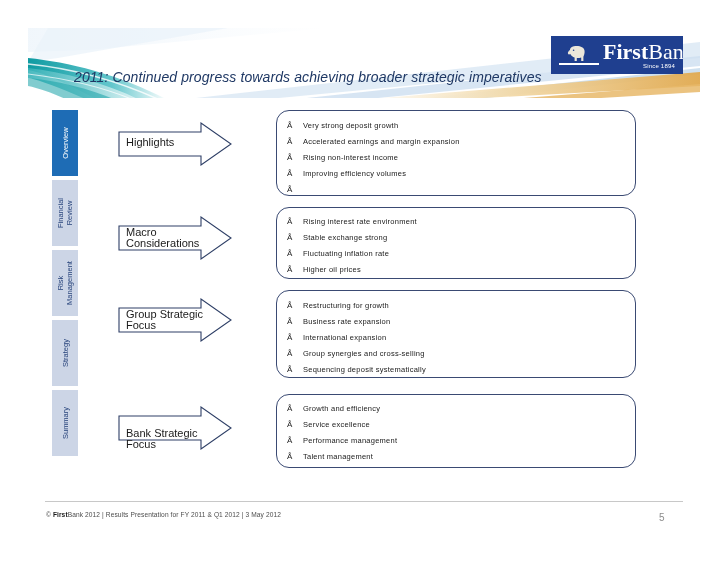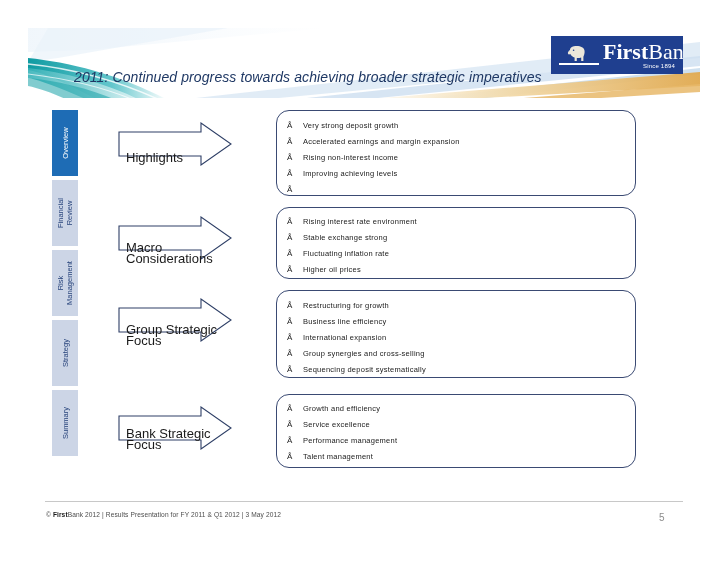--- a/index.html
+++ b/index.html
@@ -124,25 +124,24 @@
   
   .arrow {
     position: absolute;
     left: 118px;
     width: 114px;
   }
   .arrow svg { position: absolute; left: 0; top: 0; }
   .arrow-label {
     position: absolute;
     left: 8px;
-    font-size: 13px;
+    font-size: 11px;
     line-height: 10.5px;
     color: #1a1a1a;
     white-space: pre-line;
-    margin-top: 16px;
   }
 
   
   .bulletbox {
     position: absolute;
     left: 276px;
     width: 360px;
     box-sizing: border-box;
     border: 1px solid #3a4a73;
     border-radius: 13px;
@@ -284,21 +283,21 @@
     <div class="arrow" style="top:122px;height:44px;">
       <svg width="114" height="44" viewBox="0 0 114 44">
         <path d="M1,10 L83,10 L83,1 L113,22 L83,43 L83,34 L1,34 Z" fill="#ffffff" stroke="#2e3f66" stroke-width="1.1" stroke-linejoin="miter"></path>
       </svg>
       <div class="arrow-label" style="top:15px;">Highlights</div>
     </div>
     <div class="bulletbox" style="top:110px;height:86px;padding:10px 10px 8px 0;">
       <div class="bullet" style="margin-bottom:6px;"><span class="bullet-mark">Å</span><span>Very strong deposit growth</span></div>
       <div class="bullet" style="margin-bottom:6px;"><span class="bullet-mark">Å</span><span>Accelerated earnings and margin expansion</span></div>
       <div class="bullet" style="margin-bottom:6px;"><span class="bullet-mark">Å</span><span>Rising non-interest income</span></div>
-      <div class="bullet" style="margin-bottom:6px;"><span class="bullet-mark">Å</span><span>Improving achieving levels</span></div>
+      <div class="bullet" style="margin-bottom:6px;"><span class="bullet-mark">Å</span><span>Improving efficiency volumes</span></div>
       <div class="bullet"><span class="bullet-mark">Å</span></div>
     </div>
   </div>
 
   <div class="row">
     <div class="arrow" style="top:216px;height:44px;padding-left:14px;">
       <svg width="114" height="44" viewBox="0 0 114 44">
         <path d="M1,10 L83,10 L83,1 L113,22 L83,43 L83,34 L1,34 Z" fill="#ffffff" stroke="#2e3f66" stroke-width="1.1" stroke-linejoin="miter"></path>
       </svg>
       <div class="arrow-label" style="top:11px;">Macro
@@ -315,33 +314,33 @@
   <div class="row">
     <div class="arrow" style="top:298px;height:44px;">
       <svg width="114" height="44" viewBox="0 0 114 44">
         <path d="M1,10 L83,10 L83,1 L113,22 L83,43 L83,34 L1,34 Z" fill="#ffffff" stroke="#2e3f66" stroke-width="1.1" stroke-linejoin="miter"></path>
       </svg>
       <div class="arrow-label" style="top:11px;">Group Strategic
 Focus</div>
     </div>
     <div class="bulletbox" style="top:290px;height:88px;padding:10px 10px 8px 0;">
       <div class="bullet" style="margin-bottom:6px;"><span class="bullet-mark">Å</span><span>Restructuring for growth</span></div>
-      <div class="bullet" style="margin-bottom:6px;"><span class="bullet-mark">Å</span><span>Business line efficiency</span></div>
+      <div class="bullet" style="margin-bottom:6px;"><span class="bullet-mark">Å</span><span>Business rate expansion</span></div>
       <div class="bullet" style="margin-bottom:6px;"><span class="bullet-mark">Å</span><span>International expansion</span></div>
       <div class="bullet" style="margin-bottom:6px;"><span class="bullet-mark">Å</span><span>Group synergies and cross-selling</span></div>
       <div class="bullet"><span class="bullet-mark">Å</span><span>Sequencing deposit systematically</span></div>
     </div>
   </div>
 
   <div class="row">
     <div class="arrow" style="top:406px;height:44px;">
       <svg width="114" height="44" viewBox="0 0 114 44">
         <path d="M1,10 L83,10 L83,1 L113,22 L83,43 L83,34 L1,34 Z" fill="#ffffff" stroke="#2e3f66" stroke-width="1.1" stroke-linejoin="miter"></path>
       </svg>
-      <div class="arrow-label" style="top:7px;">Bank Strategic
+      <div class="arrow-label" style="top:22px;">Bank Strategic
 Focus</div>
     </div>
     <div class="bulletbox" style="top:394px;height:74px;padding:9px 10px 8px 0;">
       <div class="bullet" style="margin-bottom:6px;"><span class="bullet-mark">Å</span><span>Growth and efficiency</span></div>
       <div class="bullet" style="margin-bottom:6px;"><span class="bullet-mark">Å</span><span>Service excellence</span></div>
       <div class="bullet" style="margin-bottom:6px;"><span class="bullet-mark">Å</span><span>Performance management</span></div>
       <div class="bullet"><span class="bullet-mark">Å</span><span>Talent management</span></div>
     </div>
   </div>
 

